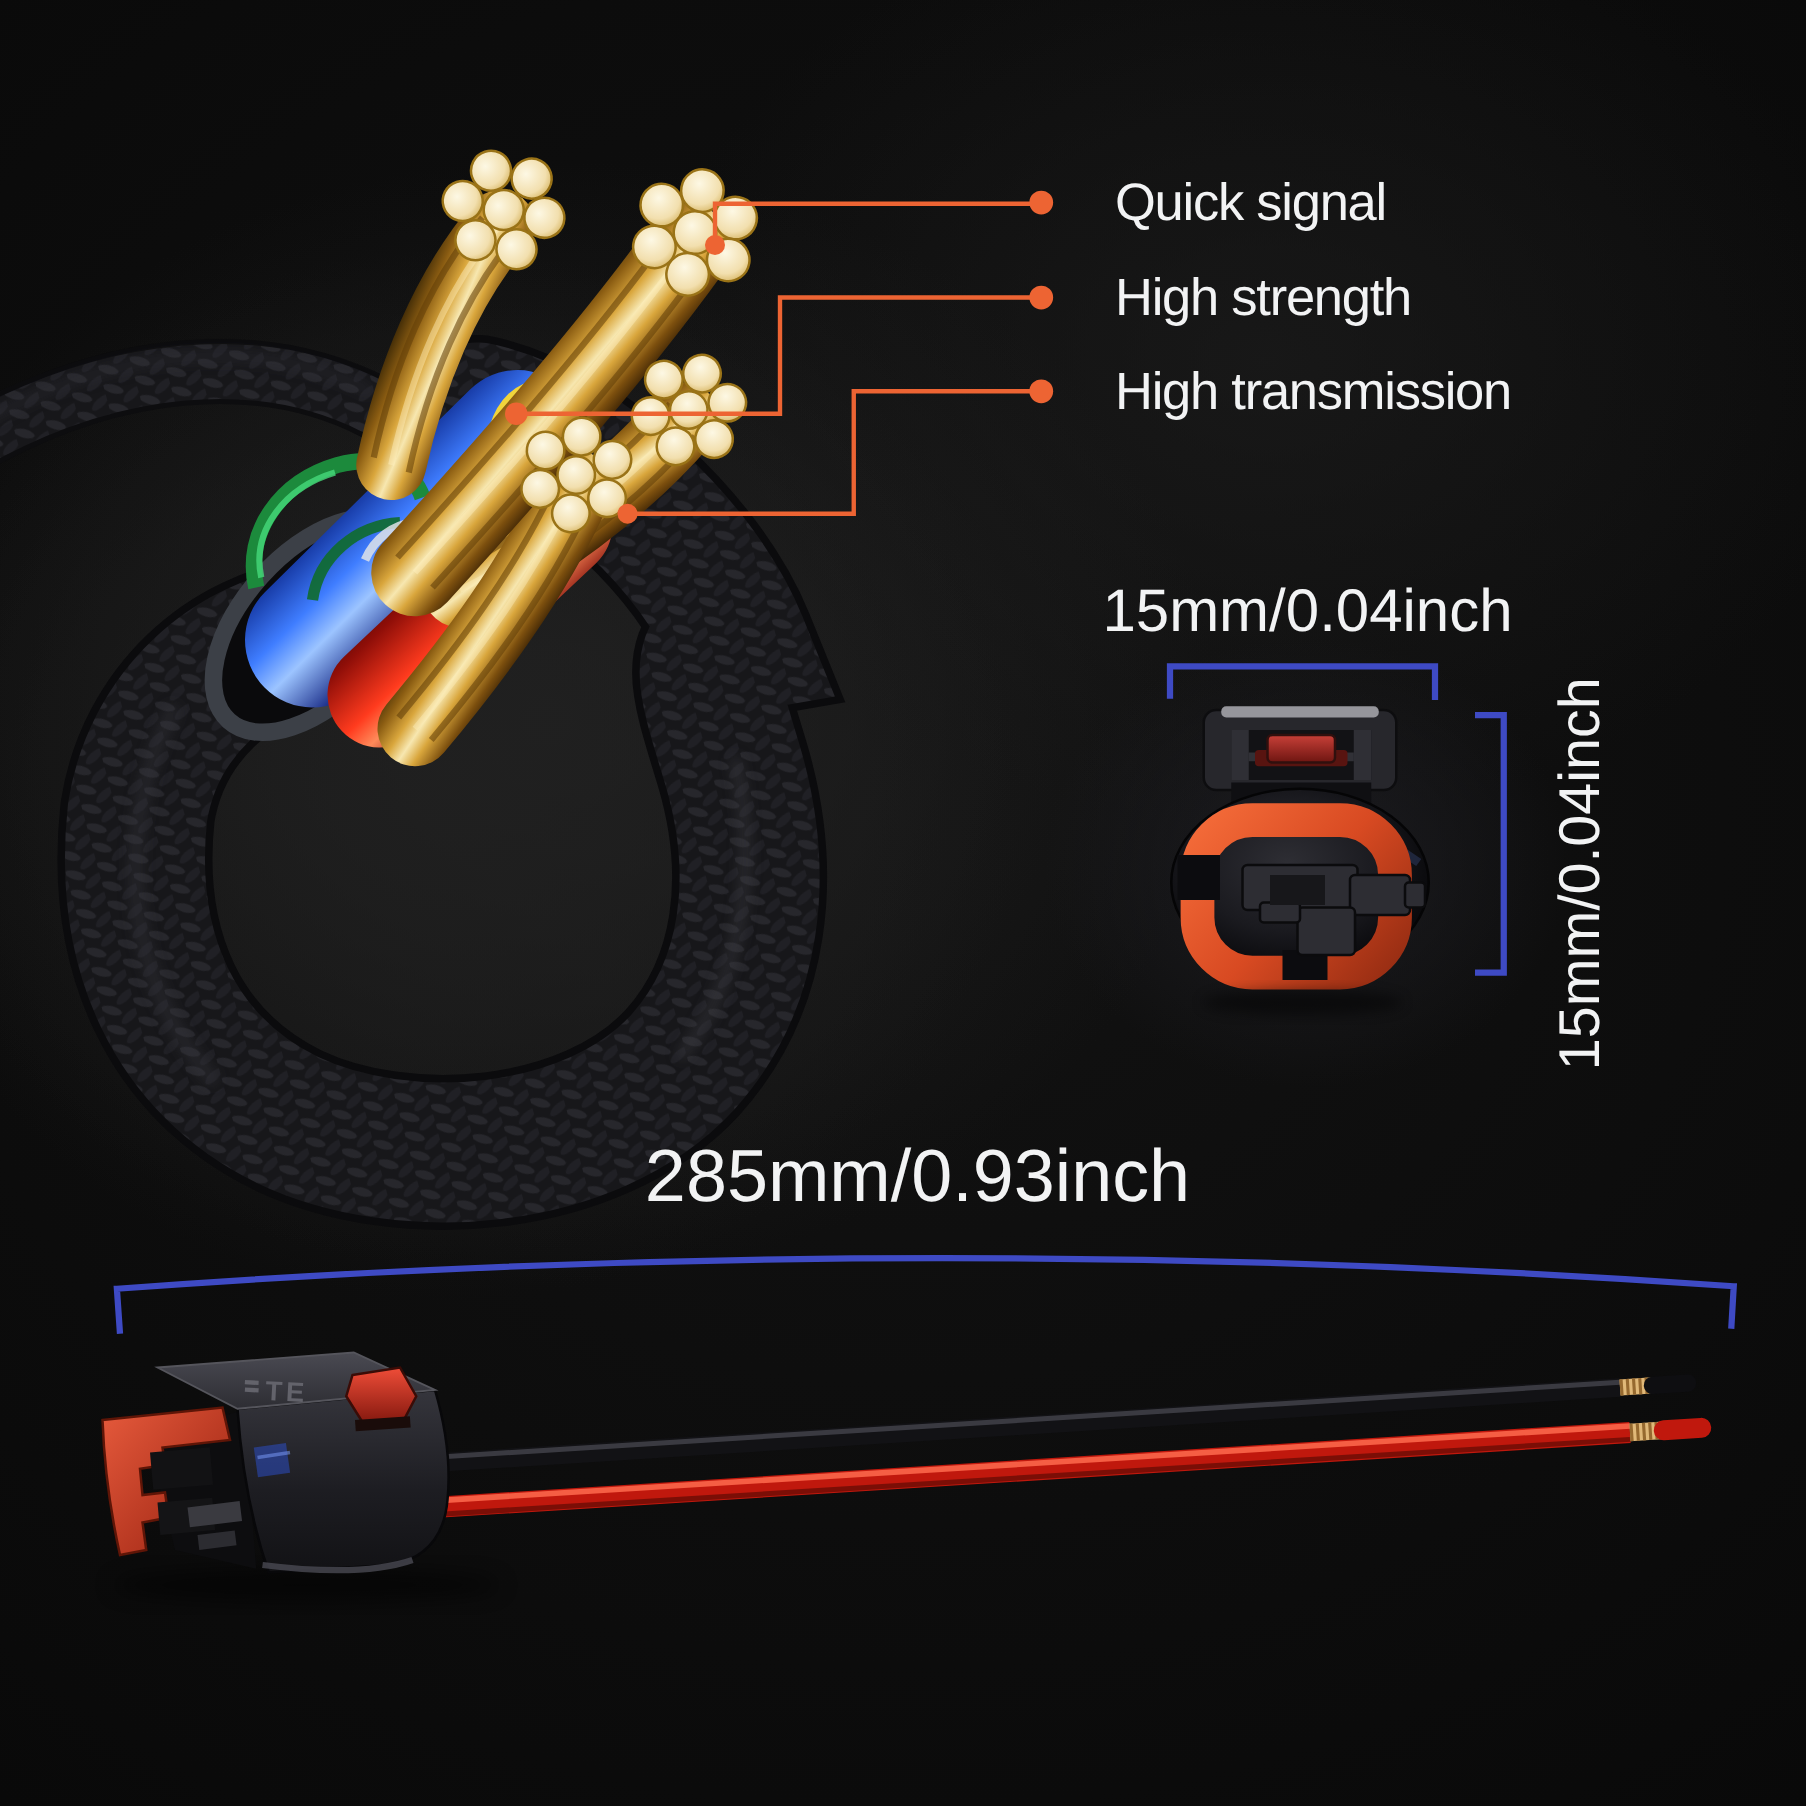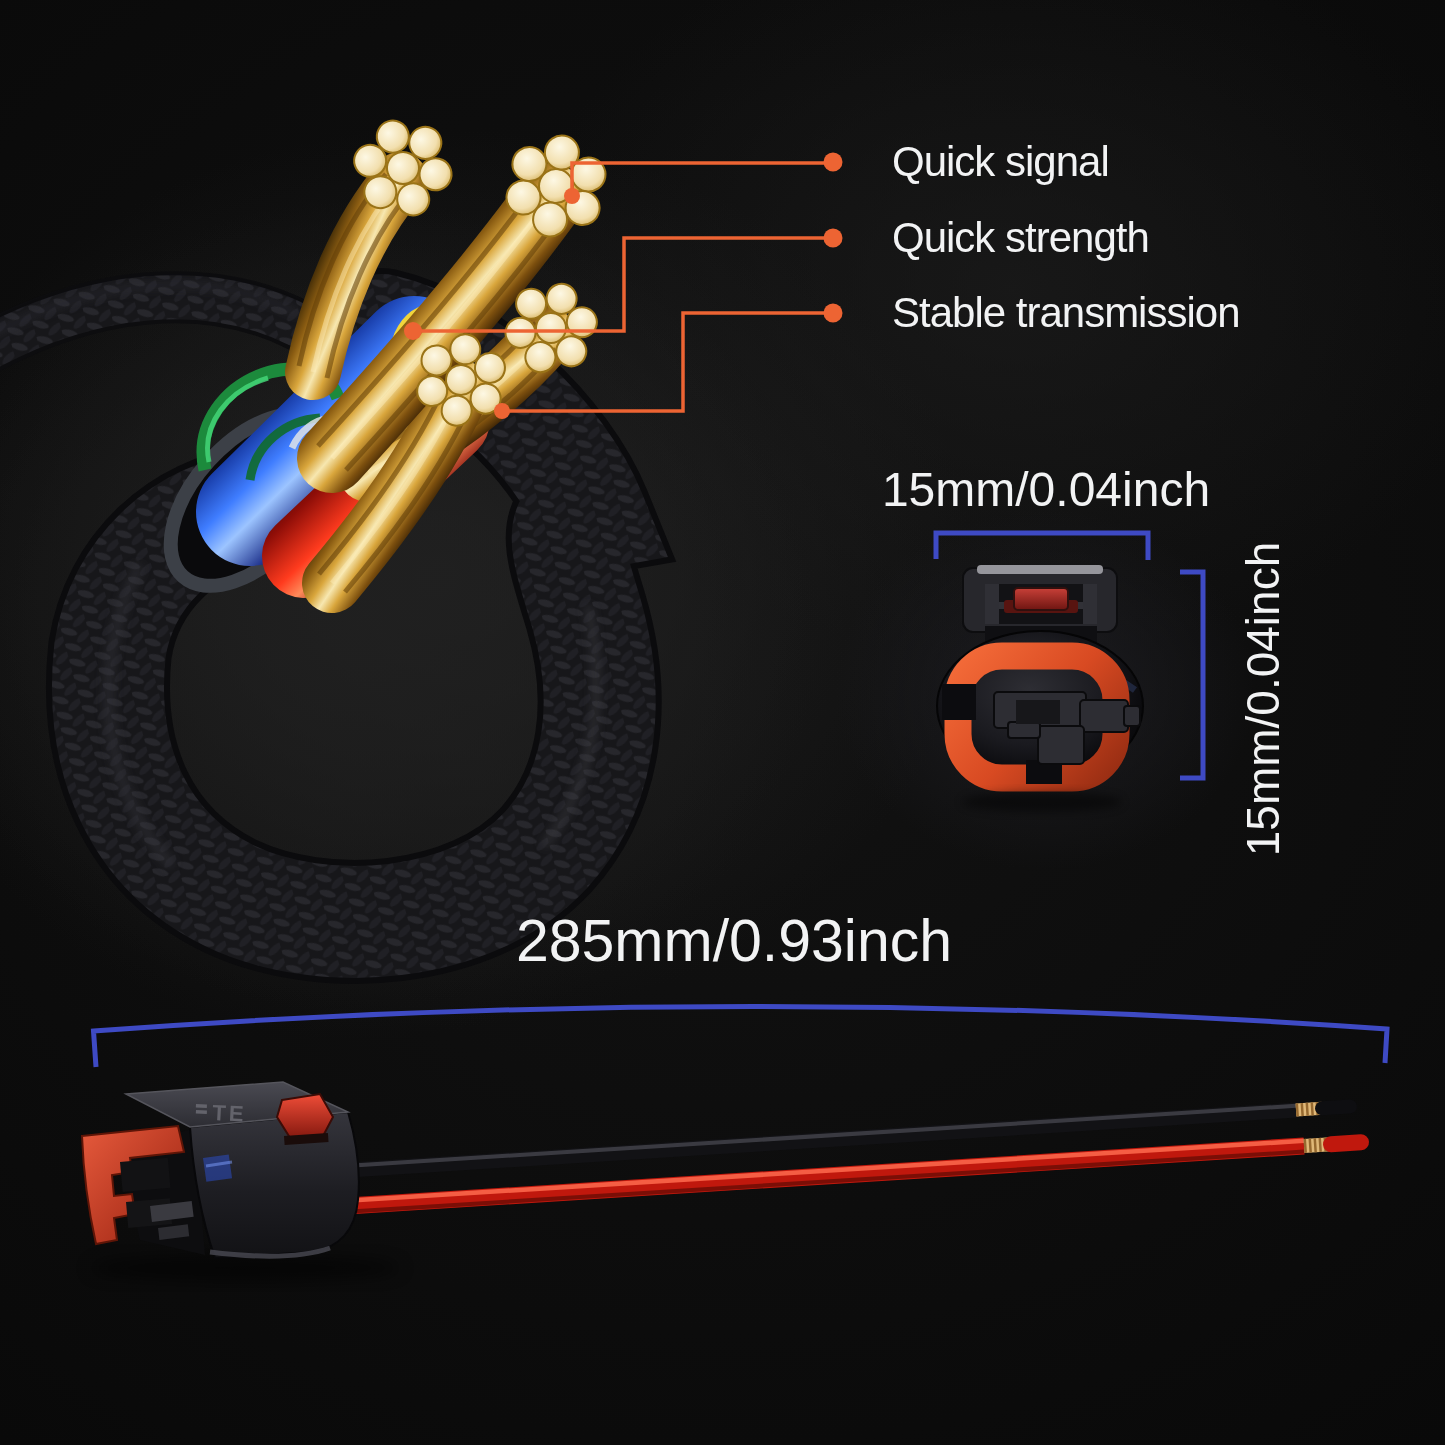--- a/index.html
+++ b/index.html
@@ -343,18 +343,18 @@
     <rect x="150" y="1206" width="42" height="16" fill="#3a3a40" transform="rotate(-7 150 1206)"></rect>
     <rect x="158" y="1228" width="30" height="12" fill="#2c2c31" transform="rotate(-7 158 1228)"></rect>
   </g>
 </svg>
 
 <span class="bullet" style="left:833px;top:162px"></span>
 <span class="bullet" style="left:833px;top:238px"></span>
 <span class="bullet" style="left:833px;top:313px"></span>
 
 <div class="label feature-label" style="left:892px;top:162px">Quick signal</div>
-<div class="label feature-label" style="left:892px;top:238px">Quick strength</div>
-<div class="label feature-label" style="left:892px;top:313px">Stable transmission</div>
+<div class="label feature-label" style="left:892px;top:238px">High strength</div>
+<div class="label feature-label" style="left:892px;top:313px">High transmission</div>
 
 <div class="label dim-label" style="left:1046px;top:489px">15mm/0.04inch</div>
 <div class="label dim-label vertical" style="left:1263px;top:699px">15mm/0.04inch</div>
 <div class="label dim-label length" style="left:734px;top:941px">285mm/0.93inch</div>
 
 </body></html>

